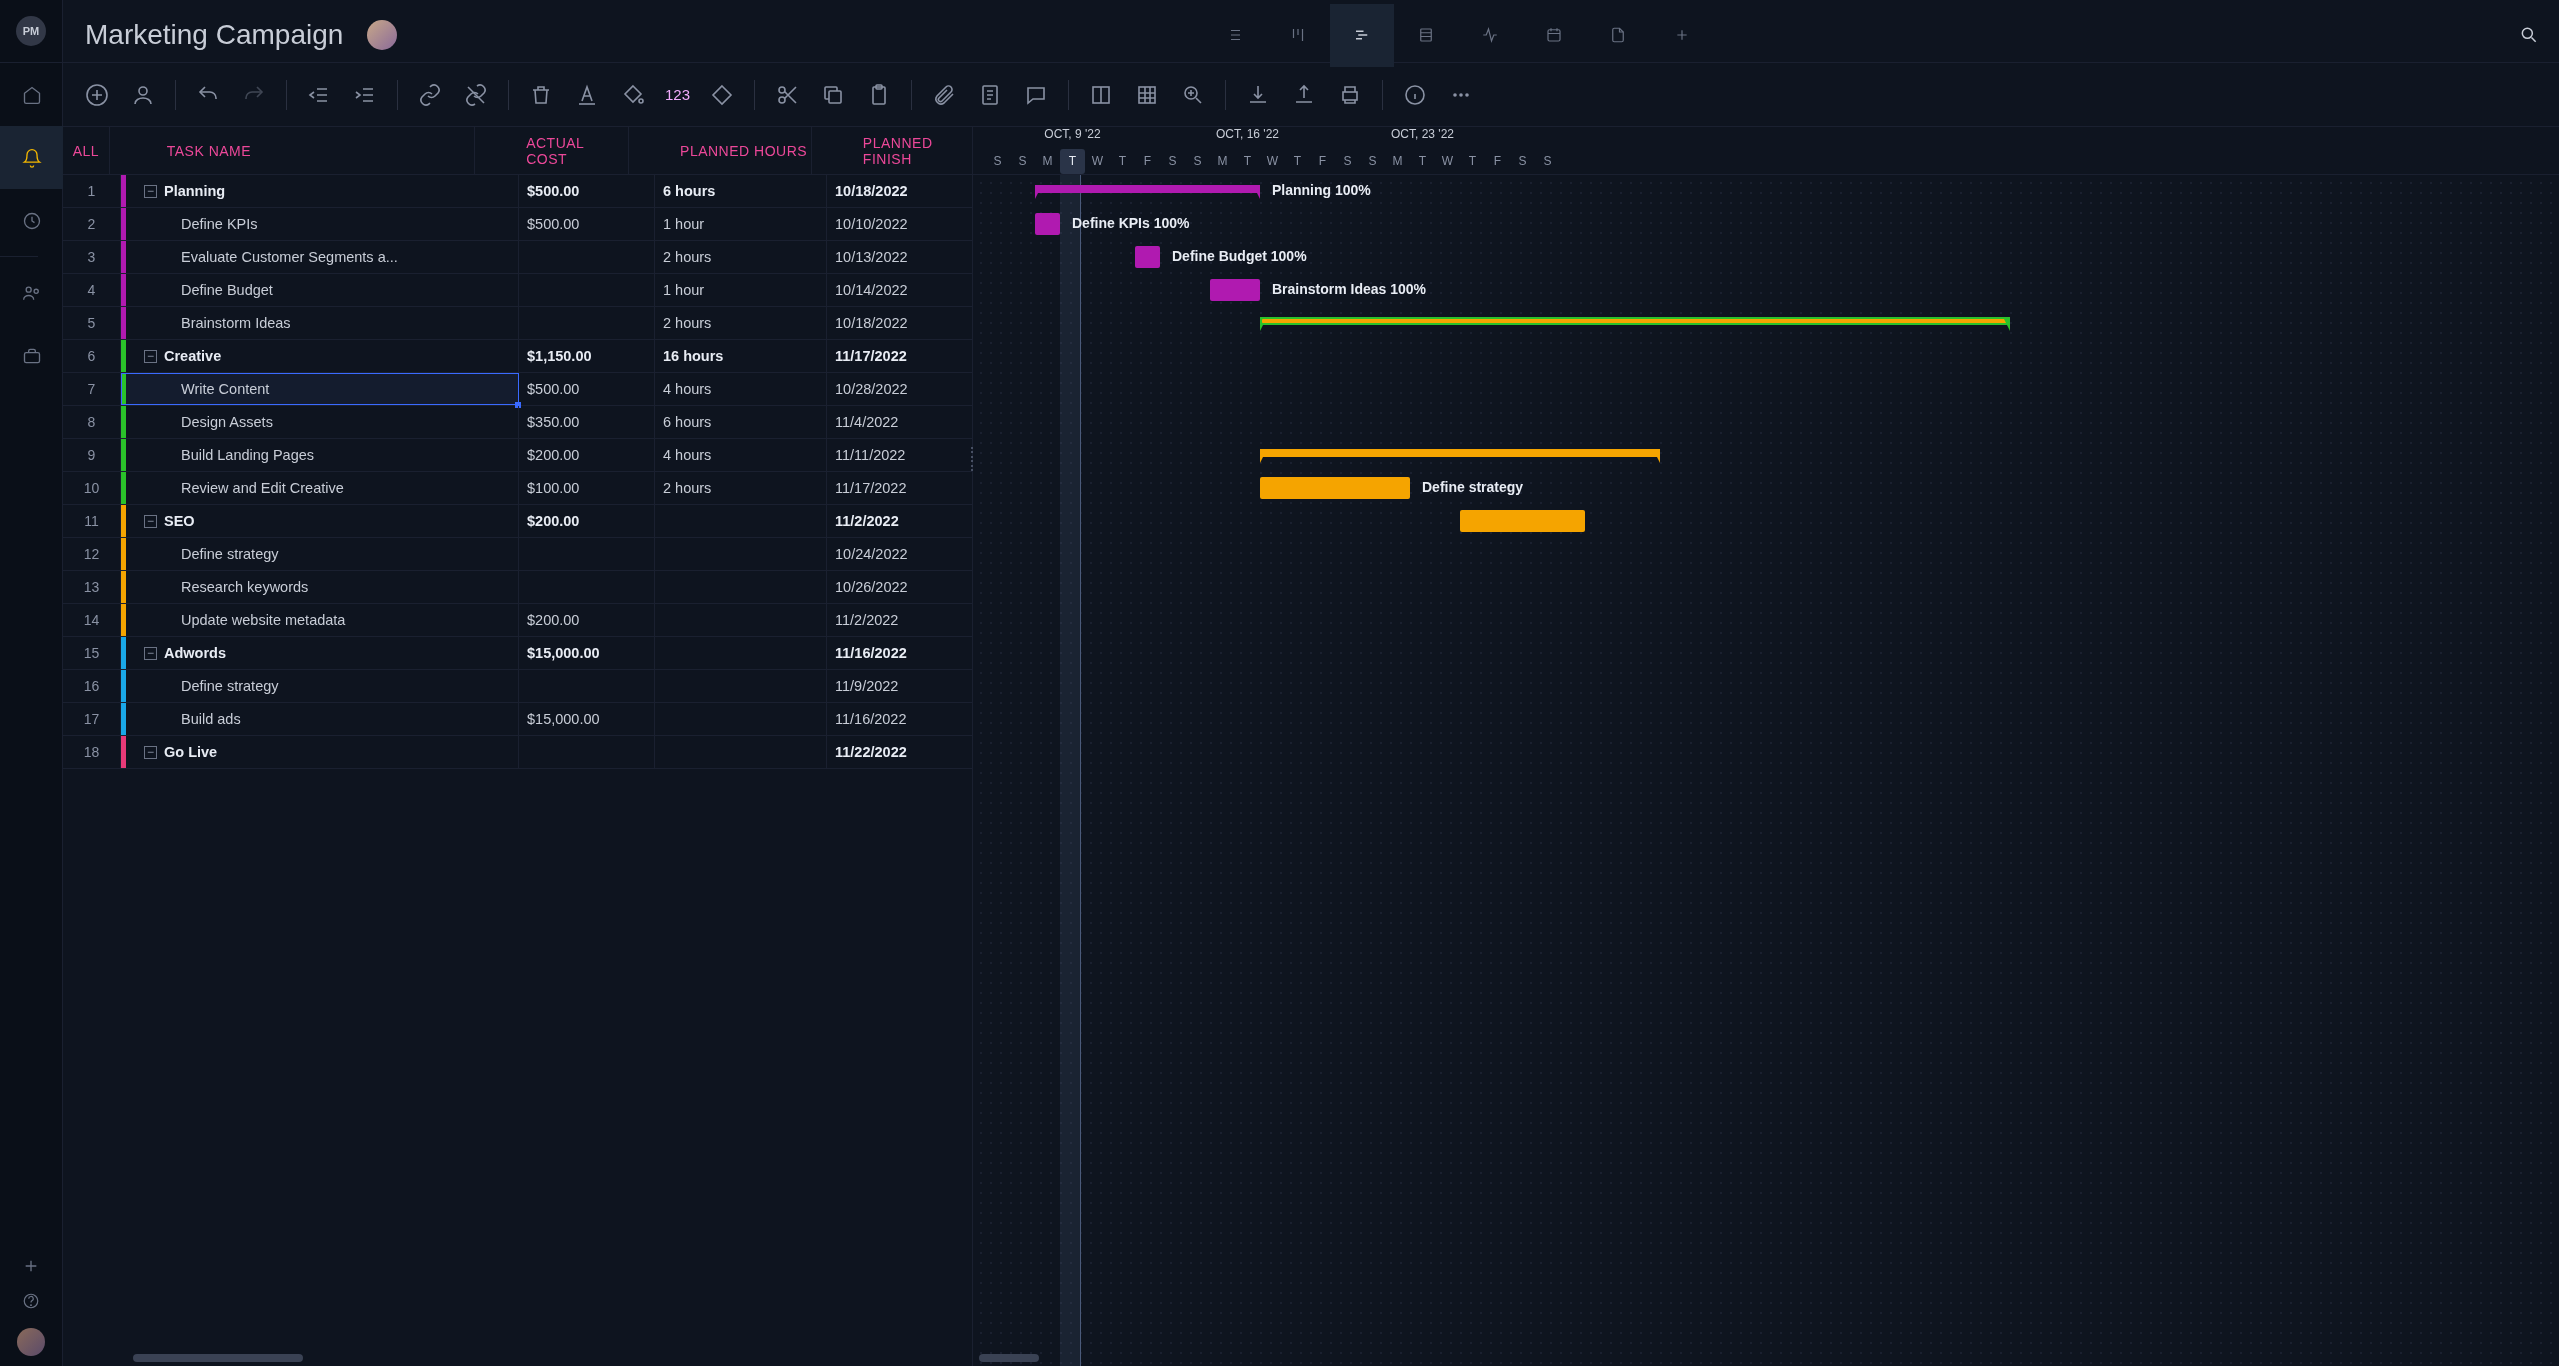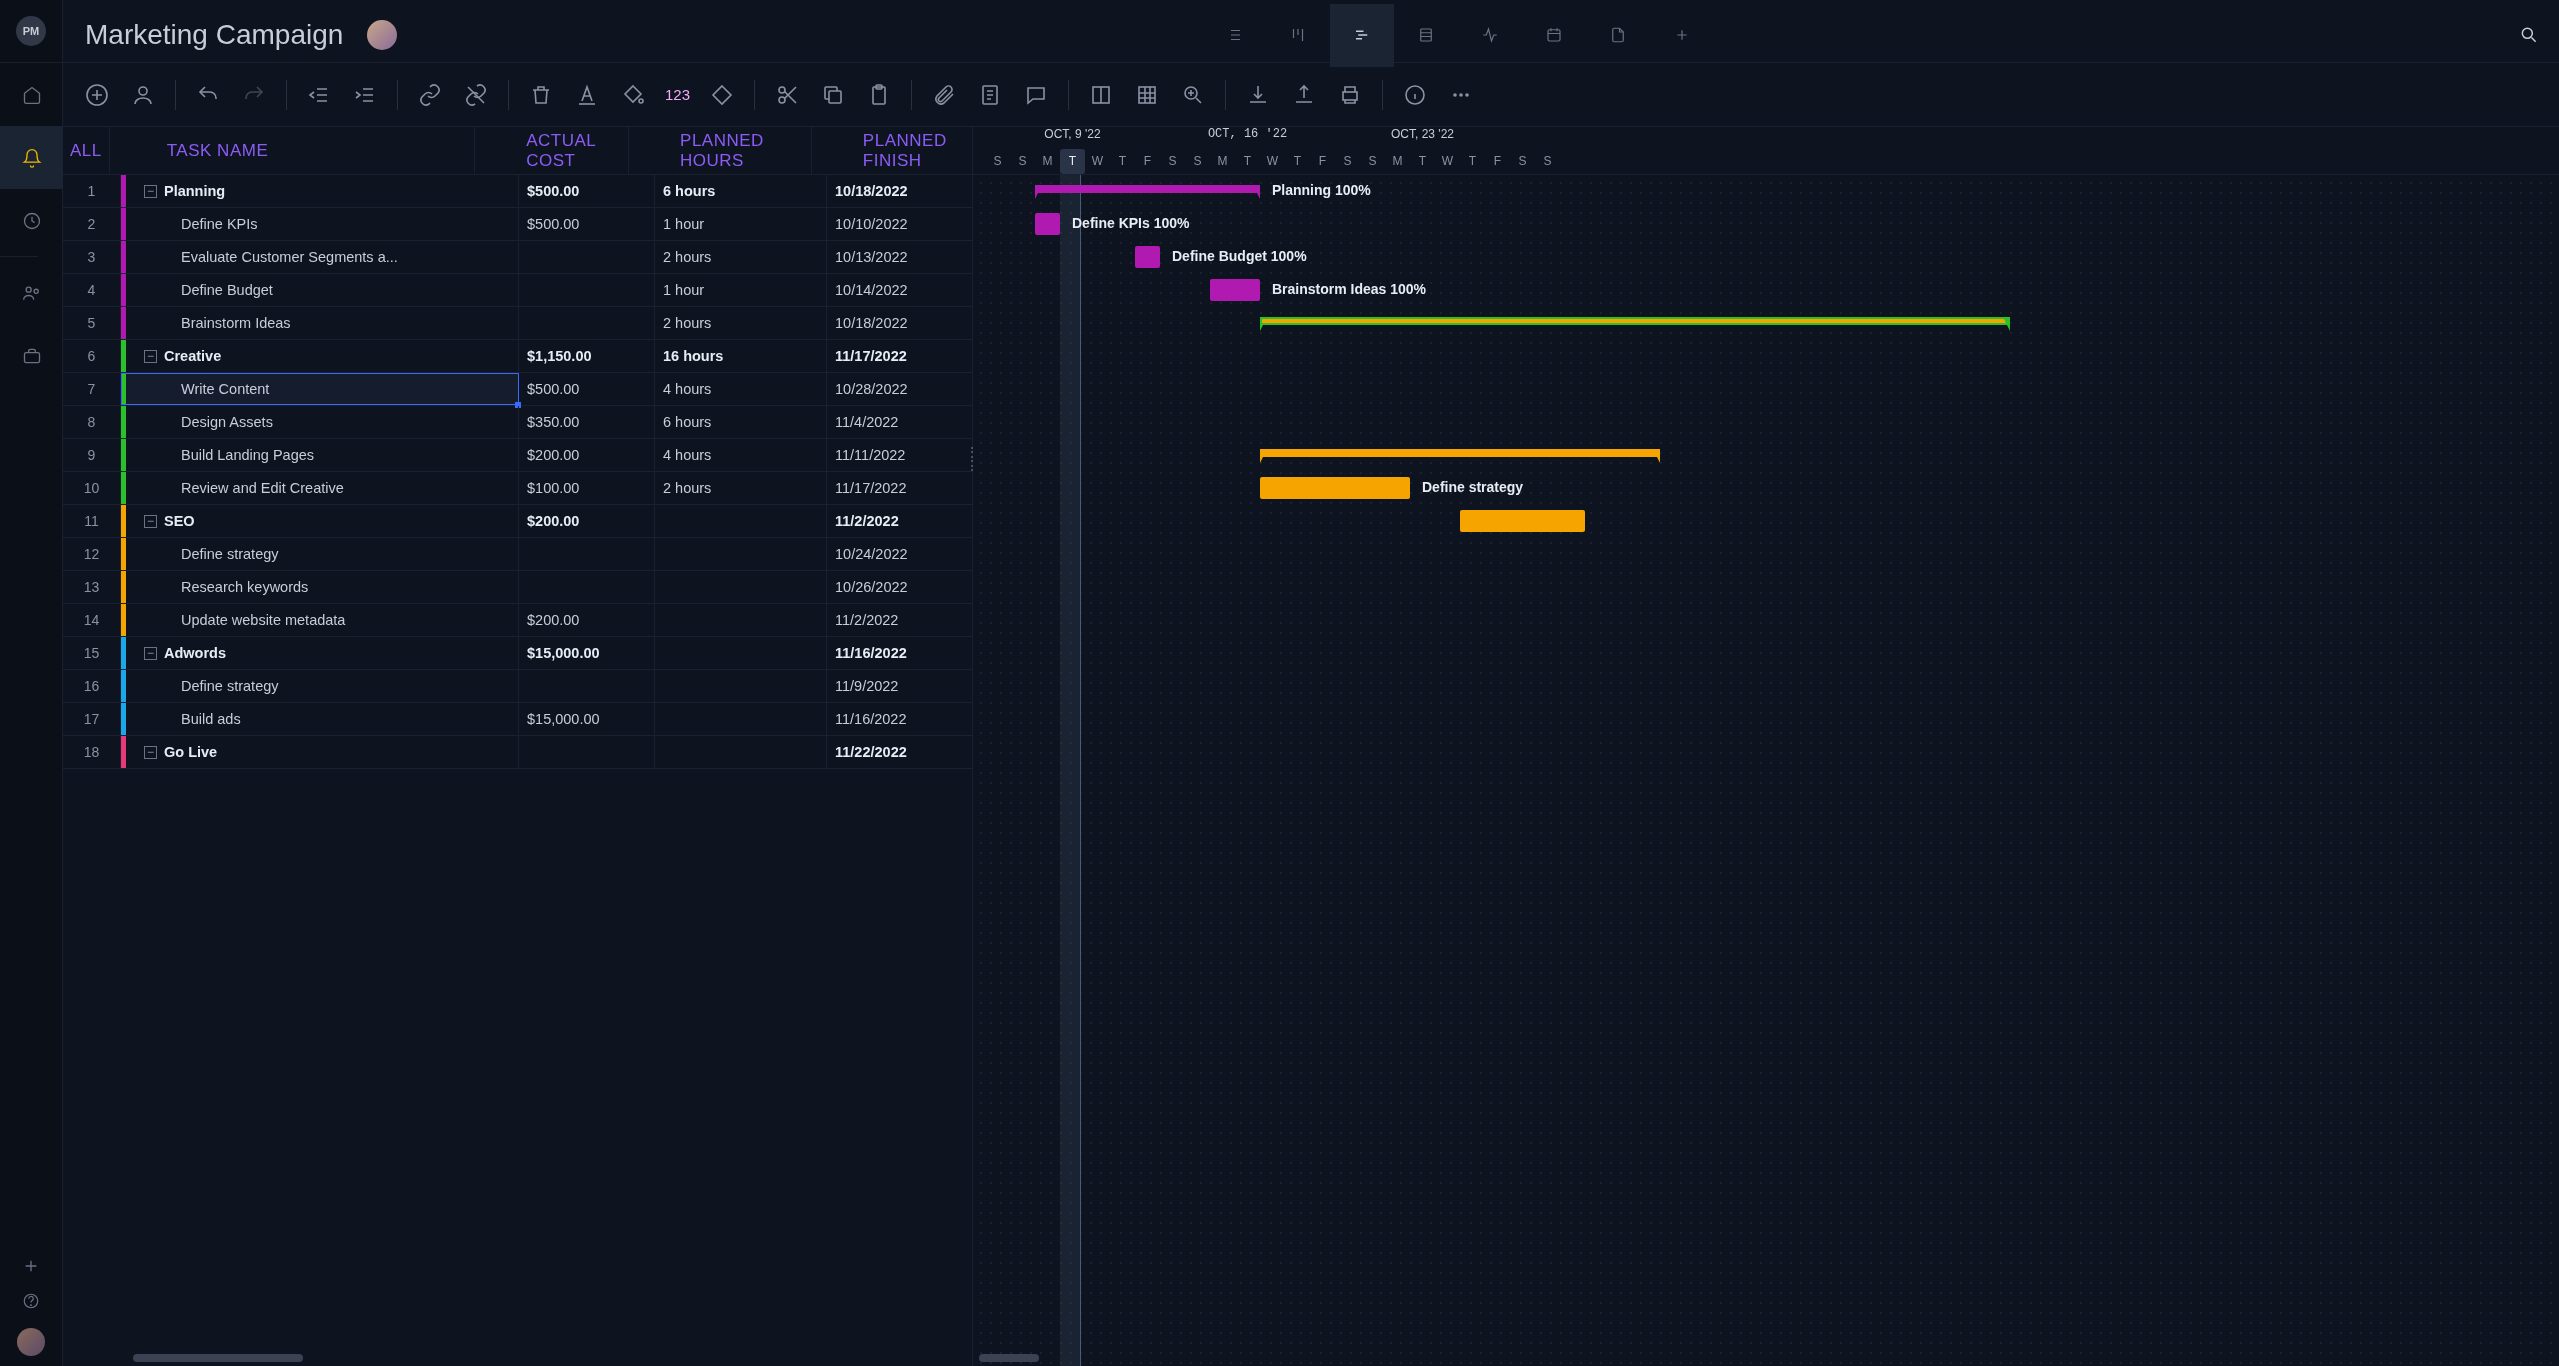--- a/index.html
+++ b/index.html
@@ -107,23 +107,23 @@
   width: 910px;
   display: flex; flex-direction: column;
   border-right: 1px solid #1a2030;
   overflow: hidden;
   position: relative;
 }
 .grid-header {
   height: 48px;
   display: flex;
   border-bottom: 1px solid #1a2030;
-  font-size: 17px;
+  font-size: 14px;
   text-transform: uppercase;
-  color: #8b5cf6;
+  color: #ec4899;
   font-weight: 500;
   letter-spacing: 0.5px;
   gap: 43px;
 }
 .col-num { width: 58px; text-align: center; display:flex; align-items:center; justify-content:center; border-right:1px solid #1a2030;}
 .col-name { width: 398px; padding-left: 14px; display:flex; align-items:center; border-right:1px solid #1a2030;}
 .col-cost { width: 136px; text-align: left; padding-left: 8px; display:flex; align-items:center; border-right:1px solid #1a2030;}
 .col-hours { width: 172px; text-align: left; padding-left: 8px; display:flex; align-items:center; border-right:1px solid #1a2030;}
 .col-finish { width: 144px; text-align: left; padding-left: 8px; display:flex; align-items:center; }
 
@@ -785,21 +785,21 @@
               <div class="col-finish">11/22/2022</div>
             </div>
           </div>
         <div class="hscroll"></div>
       </div>
 
       <div class="gantt-pane">
         <div class="gantt-header">
           <div class="gantt-weeks" id="gantt-weeks" style="padding-left: 12px;">
               <div class="wk" style="width: 175px;">OCT, 9 '22</div>
-              <div class="wk" style="width: 175px; font-family: Liberation Mono, monospace;">OCT, 16 '22</div>
+              <div class="wk" style="width: 175px;">OCT, 16 '22</div>
               <div class="wk" style="width: 175px;">OCT, 23 '22</div>
             </div>
           <div class="gantt-days" id="gantt-days" style="padding-left: 12px;">
               <div class="day" style="width: 25px;">S</div>
               <div class="day" style="width: 25px;">S</div>
               <div class="day" style="width: 25px;">M</div>
               <div class="day today" style="width: 25px;">T</div>
               <div class="day" style="width: 25px;">W</div>
               <div class="day" style="width: 25px;">T</div>
               <div class="day" style="width: 25px;">F</div>

